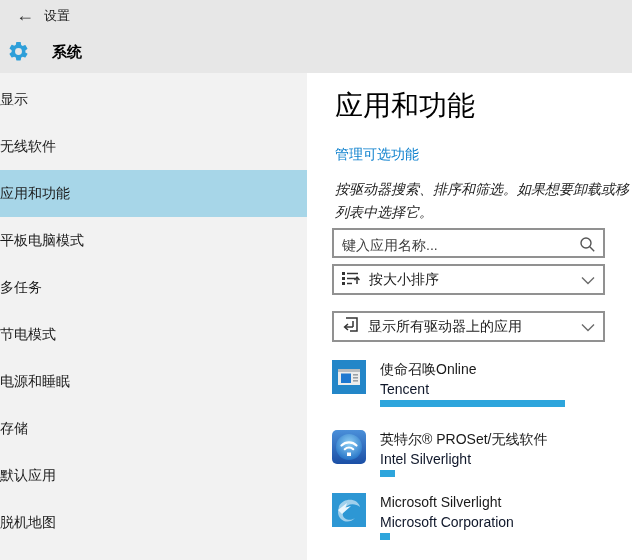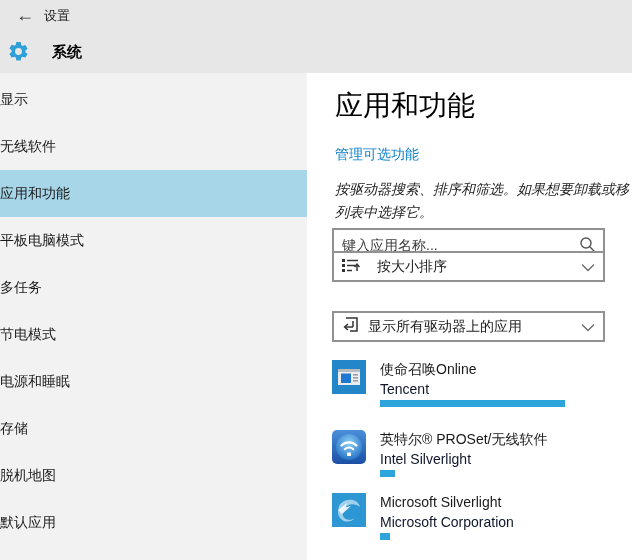--- a/index.html
+++ b/index.html
@@ -27,21 +27,21 @@
   #desc { position: absolute; left: 28px; top: 105px; width: 297px; font-size: 14px; line-height: 23px; color: #222; }
   #desc div { white-space: nowrap; overflow: hidden; font-style: italic; }
 
   .boxctl { position: absolute; left: 25px; width: 273px; height: 31px; border: 2px solid #919191; background: #fff;
             display: flex; align-items: center; padding: 0 8px; font-size: 14px; color: #1a1a1a; cursor: pointer; }
   #search-wrap { top: 155px; height: 30px; padding: 0; }
   #search-input { width: 100%; height: 100%; border: none; outline: none; font-size: 14px; padding: 4px 30px 0 8px;
                   font-family: "Liberation Sans", "DejaVu Sans", sans-serif; color: #737373; background: transparent; }
   #search-input::placeholder { color: #3c3c3c; opacity: 1; }
   #search-icon { position: absolute; right: 7px; top: 6px; }
-  #sort-dd { top: 178px; gap: 8px; }
+  #sort-dd { top: 191px; }
   #drive-dd { top: 238px; }
   .dd-icon { margin-right: 9px; flex: 0 0 auto; }
   .dd-chevron { margin-left: auto; flex: 0 0 auto; }
 
   
   .app-row { position: absolute; left: 25px; width: 285px; height: 62px; cursor: pointer; }
   .app-row .appicon { position: absolute; left: 0; top: 0; width: 34px; height: 34px; }
   .app-name { position: absolute; left: 48px; top: 1px; font-size: 14px; color: #1a1a1a; white-space: nowrap; }
   .app-pub  { position: absolute; left: 48px; top: 21px; font-size: 14px; color: #0f172a; white-space: nowrap; }
   .app-bar  { position: absolute; left: 48px; top: 40px; height: 7px; background: #2da5dc; }
@@ -69,22 +69,22 @@
 
   <div id="sidebar">
     <div class="side-item">显示</div>
     <div class="side-item">无线软件</div>
     <div class="side-item selected">应用和功能</div>
     <div class="side-item">平板电脑模式</div>
     <div class="side-item">多任务</div>
     <div class="side-item">节电模式</div>
     <div class="side-item">电源和睡眠</div>
     <div class="side-item">存储</div>
+    <div class="side-item">默认应用</div>
     <div class="side-item">脱机地图</div>
-    <div class="side-item">默认应用</div>
   </div>
 
   <div id="content">
     <div id="content-title">应用和功能</div>
     <a id="manage-link" href="#">管理可选功能</a>
 
     <div id="desc">
       <div>按驱动器搜索、排序和筛选。如果想要卸载或移</div>
       <div>列表中选择它。</div>
     </div>

